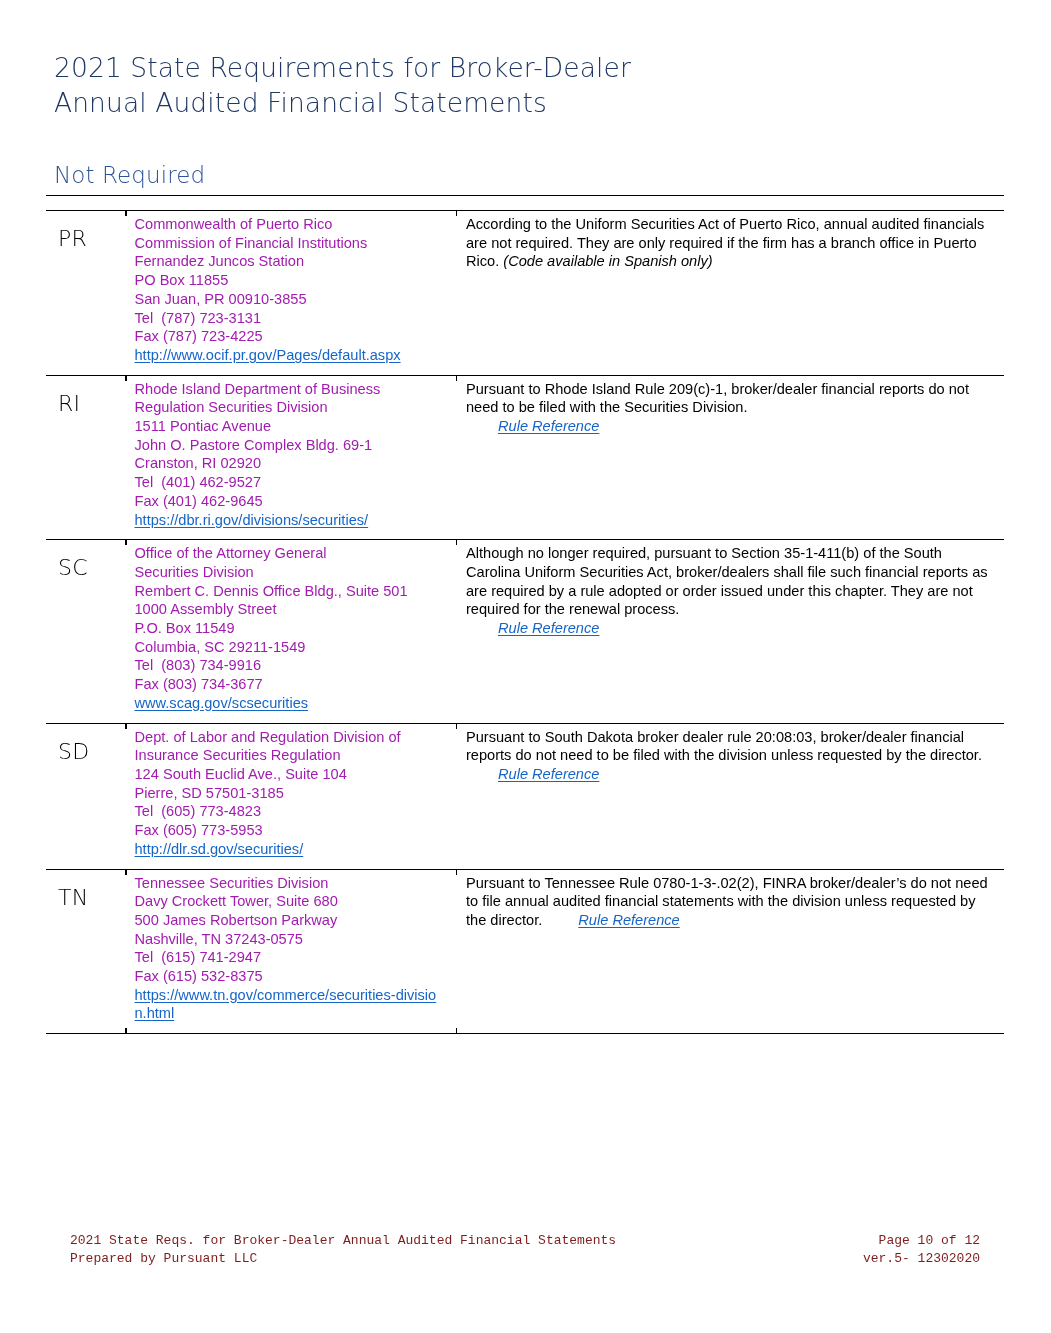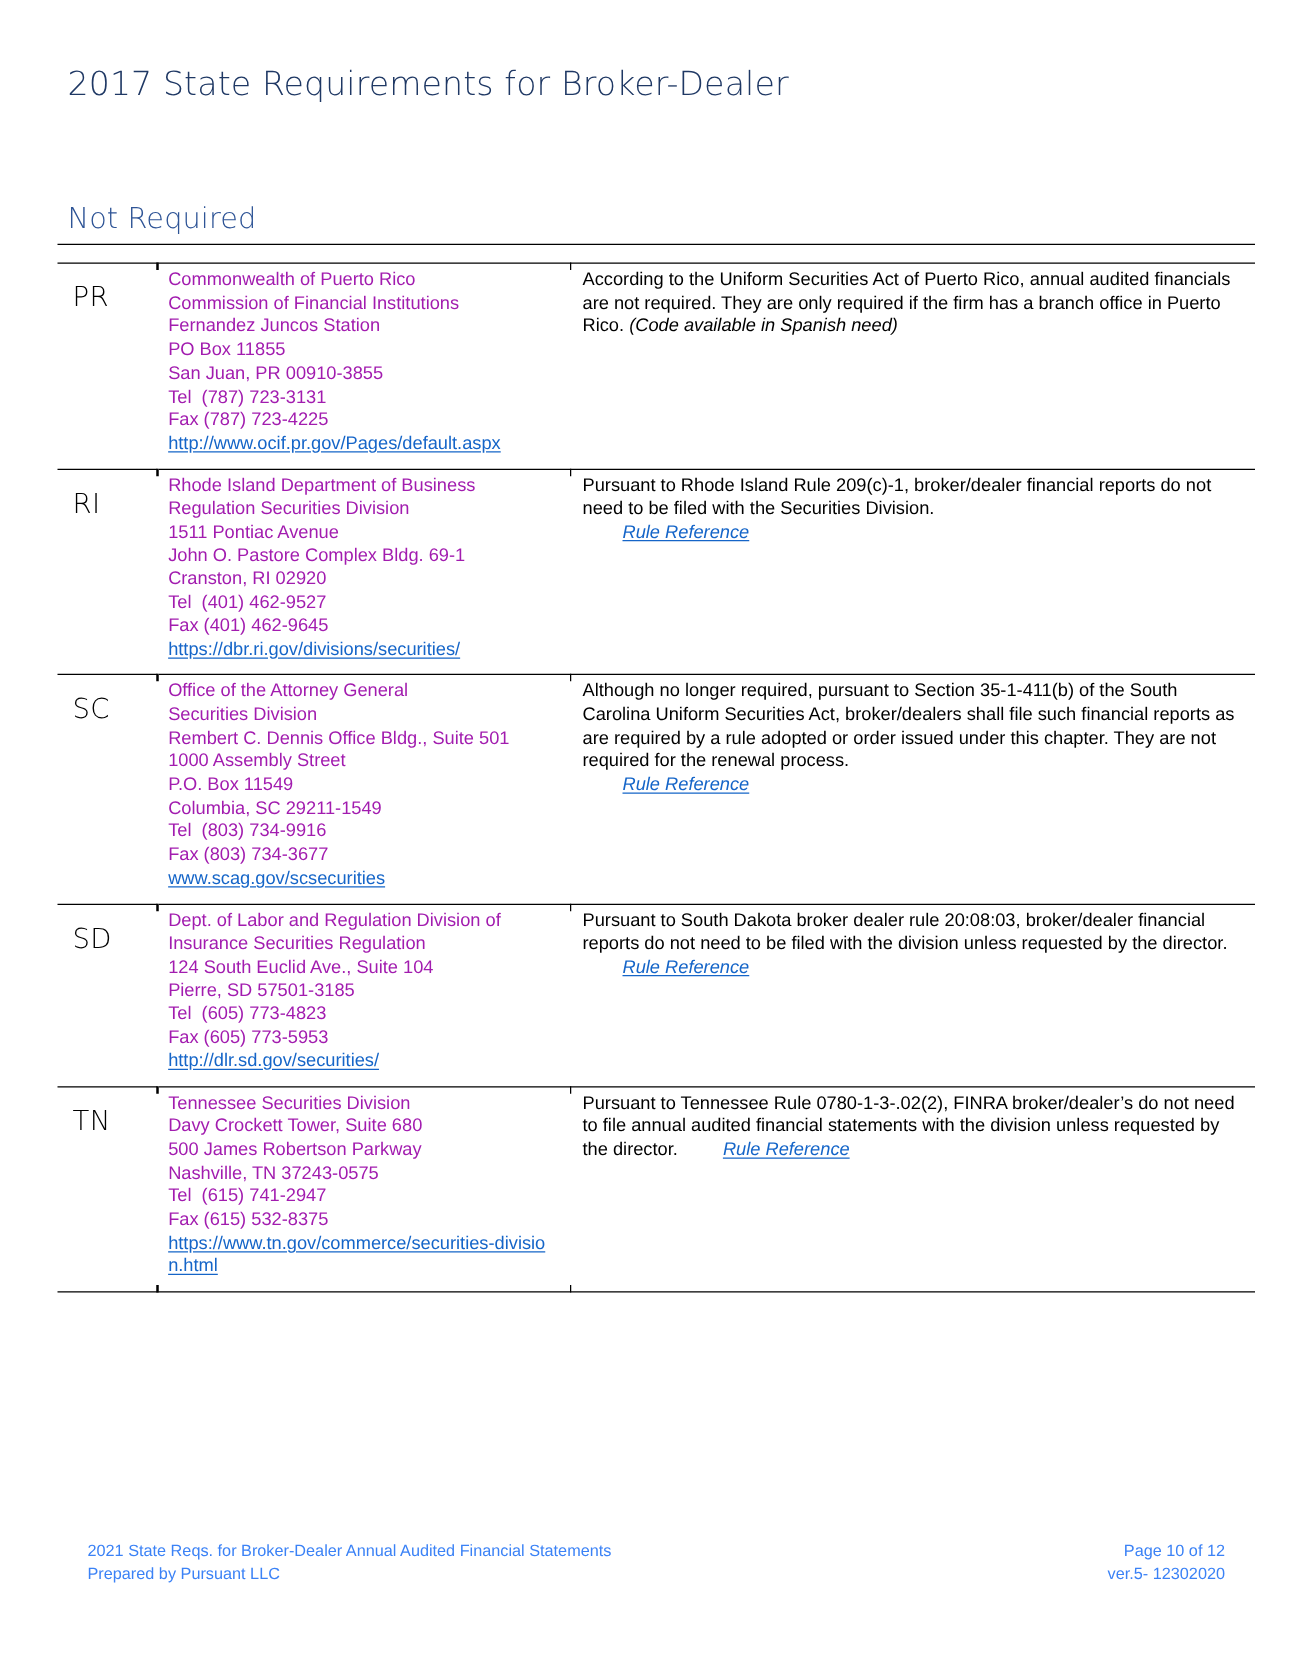--- a/index.html
+++ b/index.html
@@ -177,50 +177,51 @@
 
   
   .footer {
     position: absolute;
     left: 70px;
     top: 1232px;
     width: 910px;
     display: flex;
     justify-content: space-between;
     align-items: flex-start;
-    font-family: Liberation Sans, sans-serif;
+    font-family: Liberation Mono, monospace;
     font-size: 13px;
     line-height: 18px;
-    color: #3b82f6;
+    color: #7f1d1d;
   }
   .footer .fl { text-align: left; }
   .footer .fr { text-align: right; }
   .footer div > span { display: block; }
 </style>
 </head>
 <body>
 
 <div class="page">
 
   <div class="doc-title">
-    <span class="l1">2017 State Requirements for Broker-Dealer</span>
+    <span class="l1">2021 State Requirements for Broker-Dealer</span>
+    <span class="l2">Annual Audited Financial Statements</span>
   </div>
 
   <div class="section-heading">Not Required</div>
   <div class="section-rule"></div>
 
   <table class="tbl">
     <tbody>
         <tr>
           <td class="c-state">
             <span class="state-abbr">PR</span>
           </td>
           <td class="c-addr"><div class="addr-line">Commonwealth of Puerto Rico</div><div class="addr-line">Commission of Financial Institutions</div><div class="addr-line">Fernandez Juncos Station</div><div class="addr-line">PO Box 11855</div><div class="addr-line">San Juan, PR 00910-3855</div><div class="addr-line">Tel  (787) 723-3131</div><div class="addr-line">Fax (787) 723-4225</div><a class="addr-line link" href="#">http://www.ocif.pr.gov/Pages/default.aspx</a></td>
           <td class="c-desc">
-            <div class="desc-body"><span>According to the Uniform Securities Act of Puerto Rico, annual audited financials are not required.  They are only required if the firm has a branch office in Puerto Rico. </span><span class="ital">(Code available in Spanish need)</span></div>
+            <div class="desc-body"><span>According to the Uniform Securities Act of Puerto Rico, annual audited financials are not required.  They are only required if the firm has a branch office in Puerto Rico. </span><span class="ital">(Code available in Spanish only)</span></div>
           </td>
         </tr>
         <tr>
           <td class="c-state">
             <span class="state-abbr">RI</span>
           </td>
           <td class="c-addr"><div class="addr-line">Rhode Island Department of Business</div><div class="addr-line">Regulation Securities Division</div><div class="addr-line">1511 Pontiac Avenue</div><div class="addr-line">John O. Pastore Complex Bldg. 69-1</div><div class="addr-line">Cranston, RI 02920</div><div class="addr-line">Tel  (401) 462-9527</div><div class="addr-line">Fax (401) 462-9645</div><a class="addr-line link" href="#">https://dbr.ri.gov/divisions/securities/</a></td>
           <td class="c-desc">
             <div class="desc-body"><span>Pursuant to Rhode Island Rule 209(c)-1, broker/dealer financial reports do not need to be filed with the Securities Division. </span><br><a class="rule-ref" href="#">Rule Reference</a></div>
           </td>

